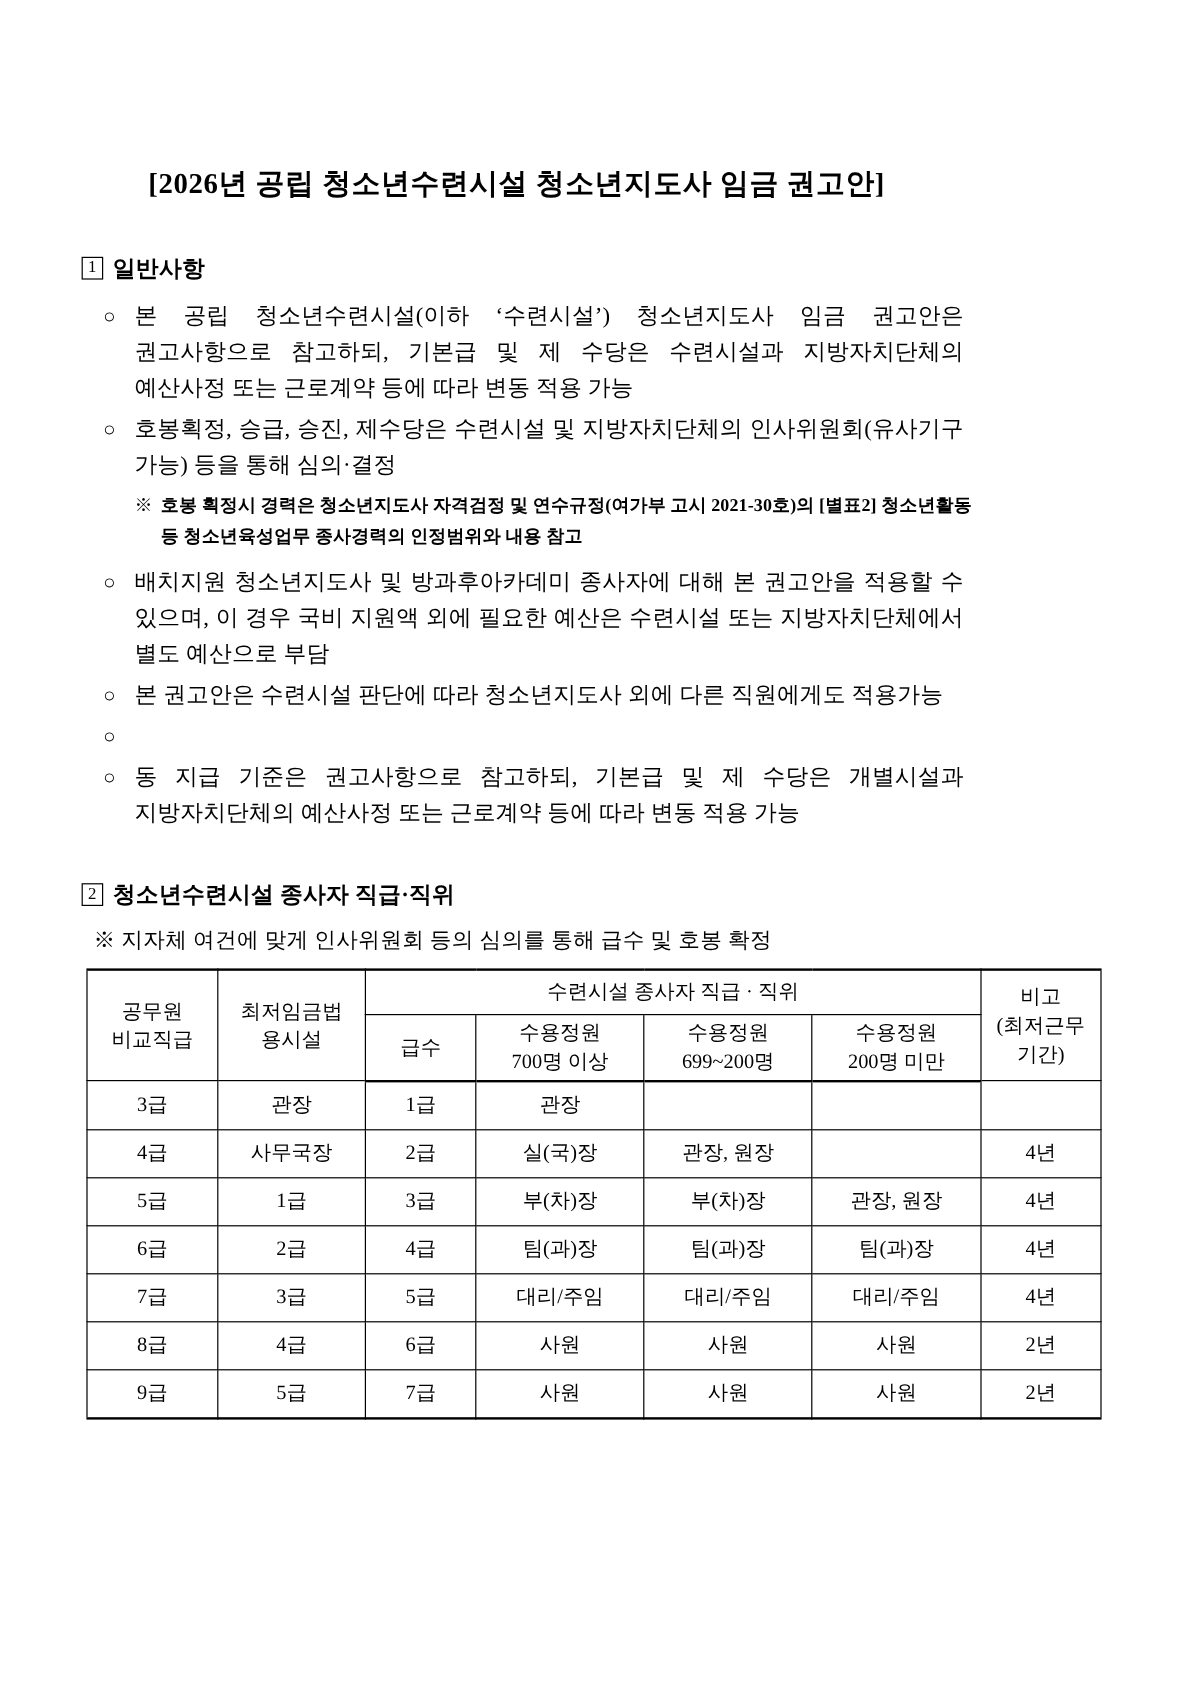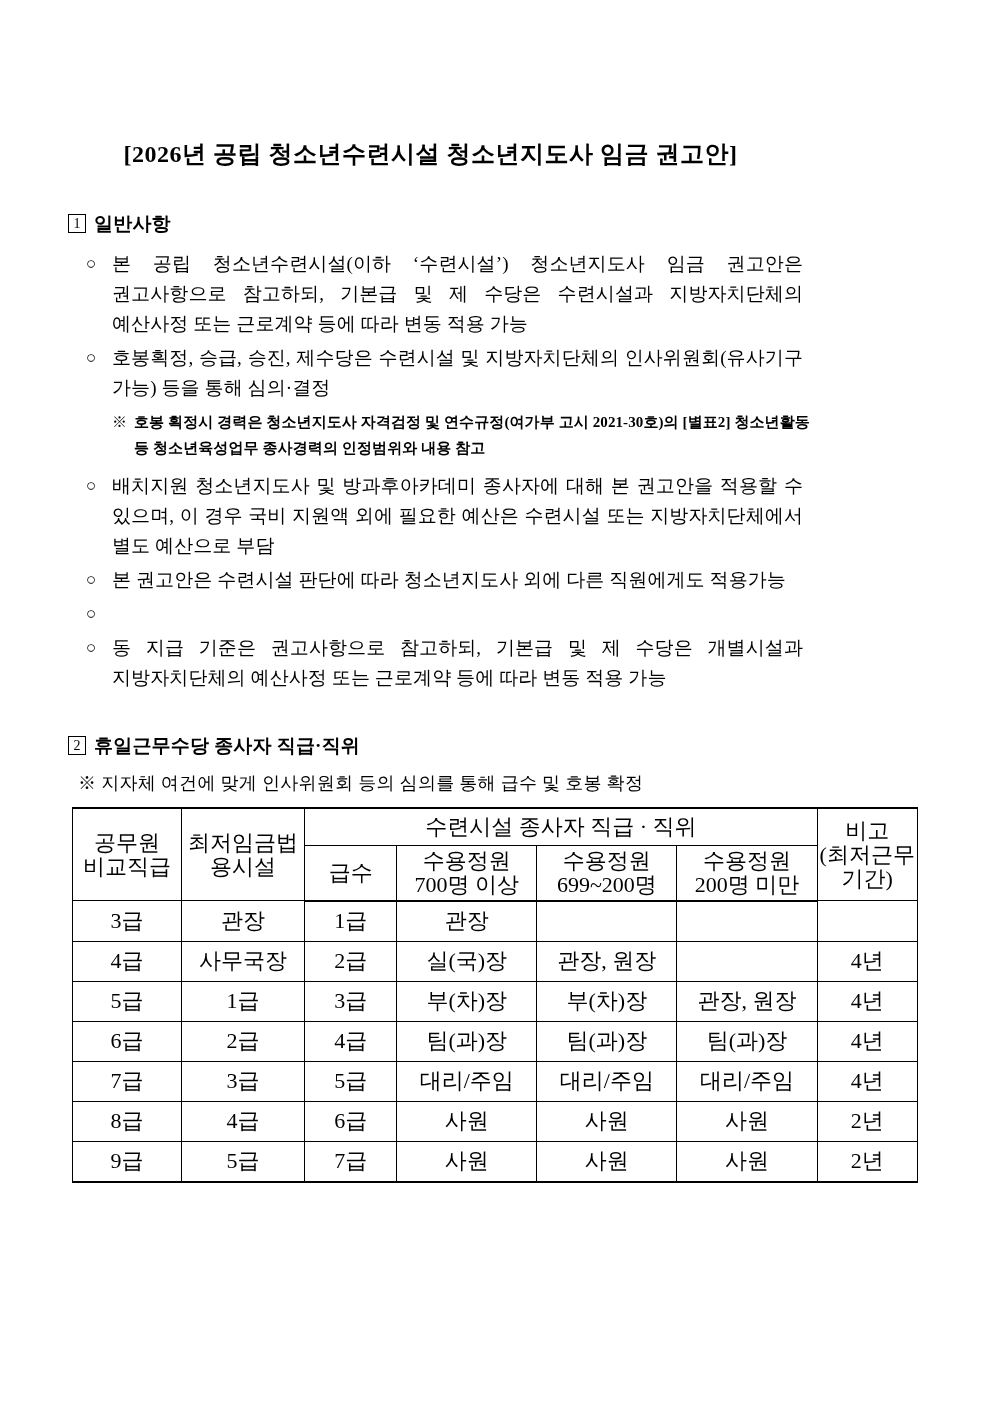--- a/index.html
+++ b/index.html
@@ -128,21 +128,21 @@
 
   
   .table-wrap {
     margin-left: 72px;
     width: 846px;
   }
   table.grade-table {
     border-collapse: collapse;
     width: 100%;
     table-layout: fixed;
-    font-size: 22px;
+    font-size: 17px;
     font-family: "Liberation Serif", "DejaVu Serif", serif;
   }
   table.grade-table td,
   table.grade-table th {
     border: 1px solid #000000;
     text-align: center;
     vertical-align: middle;
     padding: 3px 2px;
     font-weight: normal;
     line-height: 24px;
@@ -224,21 +224,21 @@
         <span class="bullet-mark">○</span>
         <span class="bullet-text">동 지급 기준은 권고사항으로 참고하되, 기본급 및 제 수당은 개별시설과 지방자치단체의 예산사정 또는 근로계약 등에 따라 변동 적용 가능</span>
       </li>
 
     </ul>
   </div>
 
   <div class="section" style="margin-top:40px;">
     <div class="section-head">
       <span class="num-box">2</span>
-      <span>휴일근무수당 종사자 직급·직위</span>
+      <span>청소년수련시설 종사자 직급·직위</span>
     </div>
 
     <div class="sub-note">
       <span>※</span>
       <span>지자체 여건에 맞게 인사위원회 등의 심의를 통해 급수 및 호봉 확정</span>
     </div>
 
     <div class="table-wrap">
       <table class="grade-table">
         <colgroup>

